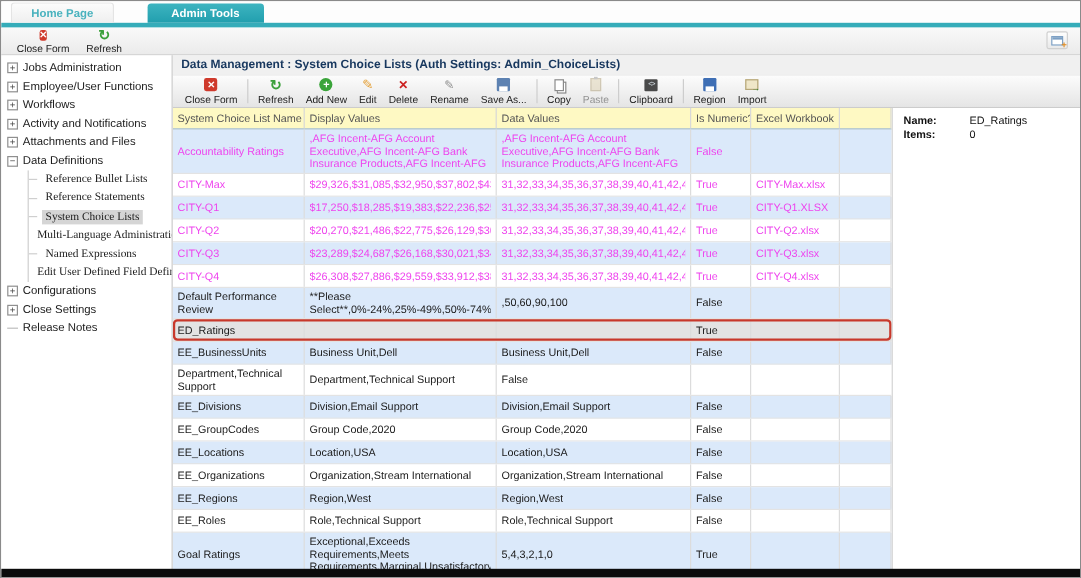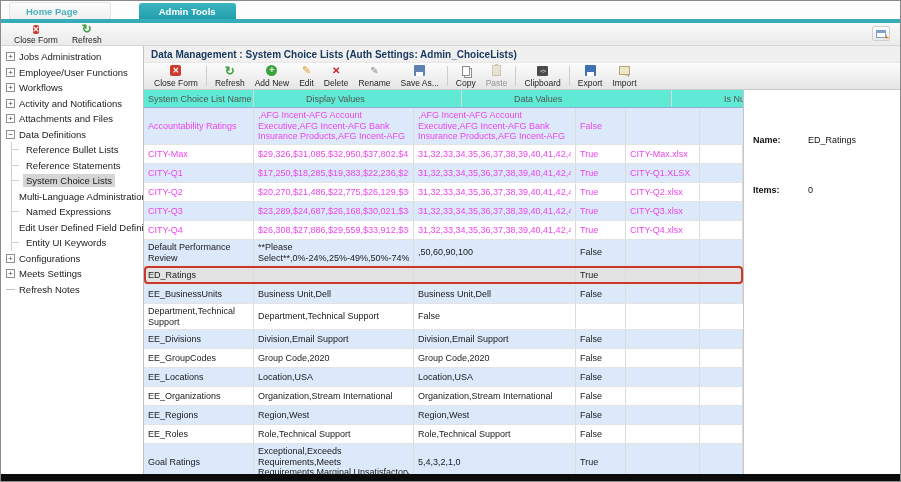--- a/index.html
+++ b/index.html
@@ -4,41 +4,41 @@
 <style>
   * { margin:0; padding:0; box-sizing:border-box; }
   html,body { background:#e9e9e9; }
   body { font-family:"Liberation Sans", sans-serif; width:901px; }
 
   .frame { width:901px; height:482px; border:1px solid #8a8a8a; background:#fff; position:relative; overflow:hidden; }
   .bottom-bar { position:absolute; left:0; right:0; bottom:0; height:7px; background:#0b0b0b; }
 
   
   .tabbar { height:18px; background:#fdfdfd; display:flex; align-items:flex-end; padding-left:8px; }
-  .tab { font-size:9.5px; font-weight:bold; padding:3px 32px 2px 16px; border-radius:3px 3px 0 0; cursor:default; }
+  .tab { font-size:9.5px; font-weight:bold; padding:3px 16px 2px 16px; border-radius:3px 3px 0 0; cursor:default; }
   .tab.inactive { color:#49b2be; background:linear-gradient(#fcfcfc,#efefef); border:1px solid #e4e4e4; border-bottom:none; margin-right:16px; }
   .tab.active { color:#fff; background:linear-gradient(#3db4c0,#219fae); padding:3px 20px 2px 20px;margin-left:12px; }
   .teal-strip { height:4px; background:#35acb9; }
 
   
   .main-toolbar { height:23px; background:linear-gradient(#f9f9f9,#ebebeb); border-bottom:1px solid #d6d6d6; display:flex; align-items:center; padding:0 6px; position:relative; }
   .wbtn { display:flex; flex-direction:column; align-items:center; justify-content:center; padding:0 7px; font-size:8.5px; color:#222; height:23px; cursor:default; }
   .wbtn .wi { height:11px; line-height:11px; }
   .corner-btn { position:absolute; right:10px; top:3px; width:18px; height:15px; background:linear-gradient(#fefefe,#e9e9e9); border:1px solid #d0d0d0; border-radius:2px; display:flex; align-items:center; justify-content:center; }
   .win-glyph { width:10px; height:8px; border:1px solid #7da0c4; background:#fff; position:relative; }
   .win-glyph::before { content:""; position:absolute; left:0; right:0; top:0; height:2px; background:#7da0c4; }
   .win-glyph::after { content:"+"; position:absolute; right:-4px; bottom:-5px; color:#e08a1e; font-size:8px; font-weight:bold; }
 
   
   .content { display:flex; height:430px; }
   .sidebar { width:143px; border-right:1px solid #c2c2c2; background:#fff; padding-top:3px; font-size:9.5px; color:#1a1a1a; overflow:hidden; }
   .t-item { display:flex; align-items:center; height:15.5px; padding-left:5px; white-space:nowrap; cursor:default; }
   .expander { width:9px; height:9px; border:1px solid #8f8f8f; background:#fff; font-size:8px; line-height:7px; text-align:center; color:#444; margin-right:4px; flex:0 0 9px; }
   .dashspace { width:9px; margin-right:4px; flex:0 0 9px; border-top:1px solid #bdbdbd; height:0; }
-  .t-children { margin-left:10px; border-left:1px solid #cfcfcf; }
+  .t-children { margin-left:22px; border-left:1px solid #cfcfcf;font-family:Liberation Serif, serif; }
   .t-child { display:flex; align-items:center; height:15.5px; white-space:nowrap; cursor:default; }
   .t-child .tick { width:7px; border-top:1px solid #cfcfcf; margin-right:4px; }
   .t-child .lbl { padding:1px 3px; }
   .t-child.selected .lbl { background:#d5d5d5; }
 
   .main { flex:1; display:flex; flex-direction:column; background:#fff; overflow:hidden; }
   .panel-title { height:16px; background:#f0f0f0; color:#17375e; font-weight:bold; font-size:10px; padding:3px 0 0 7px; }
   .panel-toolbar { height:28px; background:linear-gradient(#fcfcfc,#e5e5e5); border-top:1px solid #e8e8e8; border-bottom:1px solid #cccccc; display:flex; align-items:center; padding-left:5px; }
   .tbtn { display:flex; flex-direction:column; align-items:center; justify-content:center; padding:1px 5px; font-size:8.5px; color:#1d1d1d; cursor:default; }
   .tbtn.disabled { opacity:.45; }
@@ -59,34 +59,34 @@
   .ig-paste { width:9px; height:11px; background:#d9cba6; border:1px solid #a39166; position:relative; }
   .ig-paste::before { content:""; position:absolute; top:-2px; left:2px; width:3px; height:2px; background:#8b8b8b; }
   .ig-clipboard { width:11px; height:10px; background:#4a4a4a; border-radius:1px; color:#dfe8ef; font-size:6px; line-height:10px; text-align:center; letter-spacing:-1px; }
   .ig-import { width:11px; height:9px; background:#efe6c8; border:1px solid #b5a678; position:relative; }
   .ig-import::after { content:"→"; position:absolute; right:-2px; bottom:-4px; font-size:7px; color:#2f7d2f; font-weight:bold; }
 
   
   .panel-body { flex:1; display:flex; overflow:hidden; background:#fff; }
   .grid { width:600px; overflow:hidden; border-right:1px solid #c6c6c6; }
   .grid-header, .grid-row { display:grid; grid-template-columns:110px 160px 162px 50px 74px 43px; }
-  .grid-header { background:#5eead4; border-bottom:1px solid #8fb0d6;gap:48px; }
+  .grid-header { background:#fef9c3; border-bottom:1px solid #8fb0d6; }
   .hcell { font-size:9px; color:#555; padding:4px 4px 3px 4px; border-right:1px solid #d8d8d8; white-space:nowrap; overflow:hidden; }
   .grid-row { border-bottom:1px solid #e3e3e3; position:relative; background:#fff; }
   .grid-row.alt { background:#dbe9fa; }
   .grid-row.selected { background:#e3e3e3; }
   .cell { font-size:9px; color:#1a1a1a; padding:2px 4px; border-right:1px solid #dcdcdc; overflow:hidden; display:flex; align-items:center; line-height:10.5px; min-height:18px; }
   .cell > span { overflow:hidden; max-height:32px; }
   .c-numeric { justify-content:flex-start; }
   .pink { color:#ee44ee; }
   .sel-ring { position:absolute; inset:0; border:2px solid #c8382b; border-radius:4px; pointer-events:none; }
 
   
   .details { flex:1; background:#fff; padding:5px 0 0 9px; font-size:9px; color:#111; }
-  .drow { display:flex; margin-bottom:2px;margin-top:40px; }
+  .drow { display:flex; margin-bottom:2px; }
   .dlabel { width:55px; font-weight:bold; }
 </style>
 </head>
 <body>
 
 <div class="frame">
 
   <div class="tabbar">
     <div class="tab inactive">Home Page</div>
     <div class="tab active">Admin Tools</div>
@@ -151,36 +151,32 @@
             <span class="lbl">Multi-Language Administration</span>
           </div>
           <div class="t-child">
             <span class="tick"></span>
             <span class="lbl">Named Expressions</span>
           </div>
           <div class="t-child">
             <span class="tick"></span>
             <span class="lbl">Edit User Defined Field Definitions</span>
           </div>
-          <div class="t-child">
-            <span class="tick"></span>
-            <span class="lbl">Entity UI Keywords</span>
-          </div>
         </div>
         <div class="t-item">
           <span class="expander">+</span>
           <span>Configurations</span>
         </div>
         <div class="t-item">
           <span class="expander">+</span>
-          <span>Meets Settings</span>
+          <span>Close Settings</span>
         </div>
         <div class="t-item">
           <span class="dashspace"></span>
-          <span>Refresh Notes</span>
+          <span>Release Notes</span>
         </div>
       </div>
 
     <div class="main">
       <div class="panel-title">Data Management : System Choice Lists (Auth Settings: Admin_ChoiceLists)</div>
       <div class="panel-toolbar" id="panel-toolbar">
           <div class="tbtn">
             <span class="ticon">
               <span class="ig-close">✕</span>
             </span>
@@ -241,21 +237,21 @@
             <span class="ticon">
               <span class="ig-clipboard">&lt;&gt;</span>
             </span>
             <span>Clipboard</span>
           </div>
           <span class="tsep"></span>
           <div class="tbtn">
             <span class="ticon">
               <span class="ig-floppy bright"></span>
             </span>
-            <span>Export</span>
+            <span>Region</span>
           </div>
           <div class="tbtn">
             <span class="ticon">
               <span class="ig-import"></span>
             </span>
             <span>Import</span>
           </div>
         </div>
 
       <div class="panel-body">

